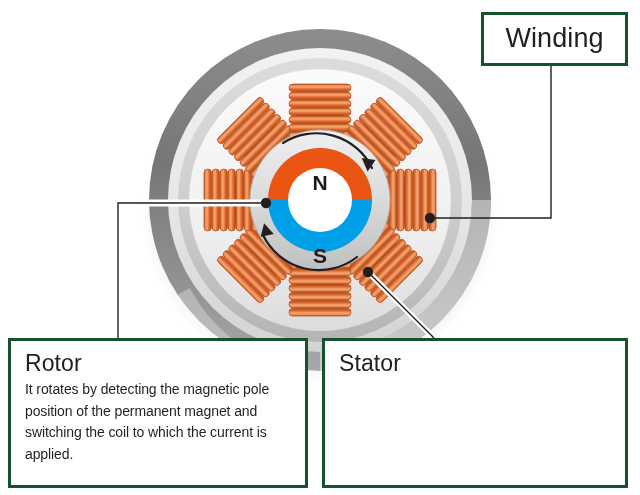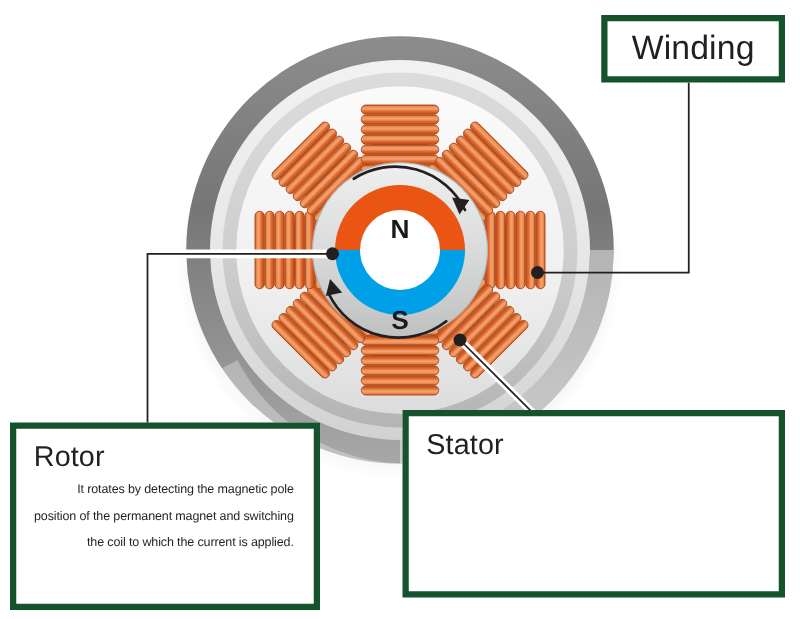--- a/index.html
+++ b/index.html
@@ -7,42 +7,41 @@
   body{
     width:640px;height:495px;position:relative;overflow:hidden;
     font-family:"Liberation Sans","DejaVu Sans",sans-serif;
     color:#231f20;
   }
   #stage{position:absolute;inset:0;width:640px;height:495px;}
   svg.layer{position:absolute;left:0;top:0;width:640px;height:495px;}
 
   
   .callout{
-    position:absolute;background:#ffffff;border:5px solid #14532d;
+    position:absolute;background:#ffffff;border:3px solid #14532d;
     box-sizing:border-box;z-index:40;
   }
   .callout .title{
     font-size:23px;line-height:26px;font-weight:400;color:#231f20;
     letter-spacing:.1px;
   }
   .callout .body{
-    font-size:10px;line-height:21.5px;color:#231f20;
+    font-size:14px;line-height:21.5px;color:#231f20;
     letter-spacing:-.1px;
-    text-align:right;
   }
   #box-winding{
     left:481px;top:12px;width:147px;height:54px;
     display:flex;align-items:center;justify-content:center;
   }
   #box-winding .title{font-size:27px;line-height:30px;}
   #box-rotor{
-    left:8px;top:338px;width:248px;height:150px;padding:9px 16px 0 14px;
+    left:8px;top:338px;width:300px;height:150px;padding:9px 16px 0 14px;
   }
   #box-stator{
-    left:322px;top:328px;width:306px;height:150px;padding:9px 14px 0 14px;
+    left:322px;top:338px;width:306px;height:150px;padding:9px 14px 0 14px;
   }
   .callout .title{margin:0 0 3px 0;}
   .callout .body{margin:0;}
 
   
 </style>
 </head>
 <body>
 
 <div id="stage">

